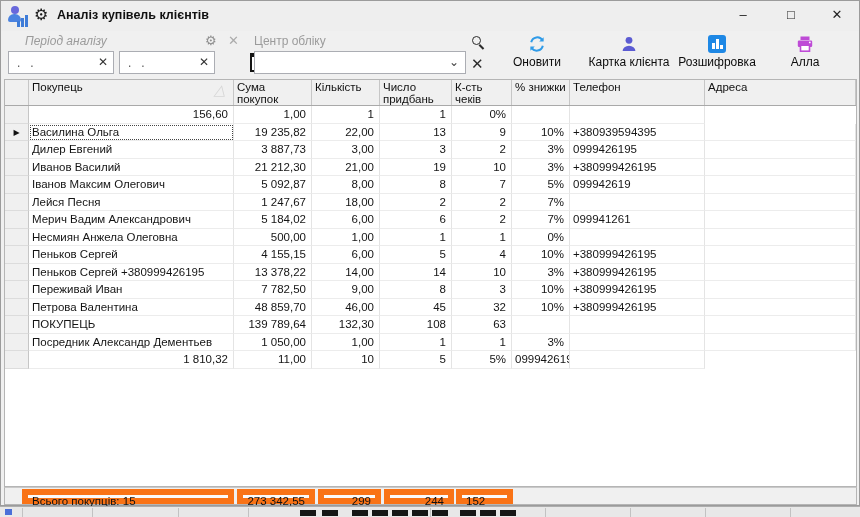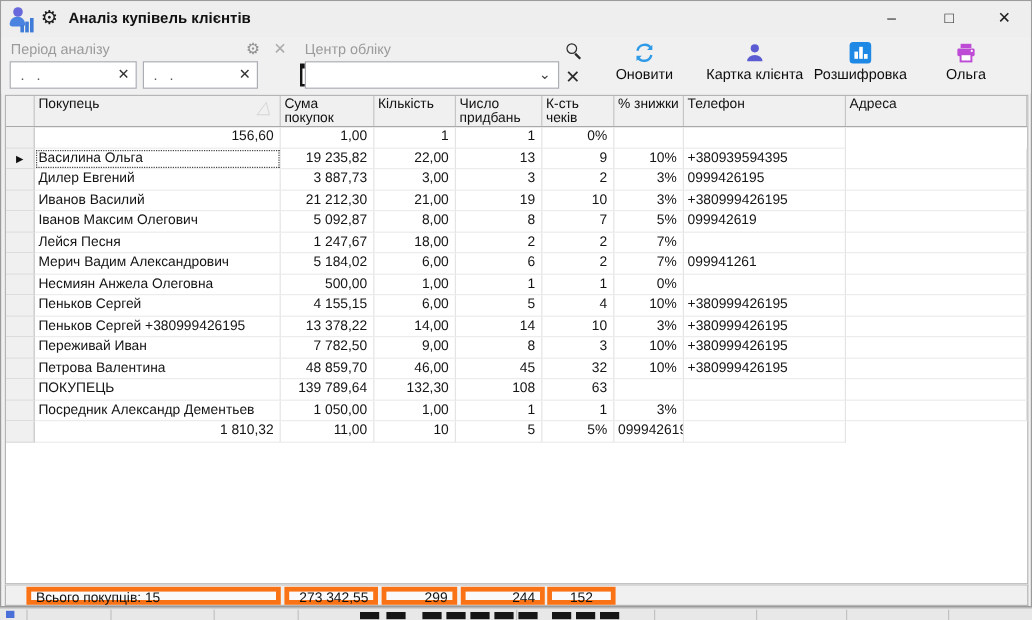--- a/index.html
+++ b/index.html
@@ -19,21 +19,21 @@
   .app-icon .b3 { left:17px; height:12px; }
   .title-gear { position:absolute; left:33px; top:4px; font-size:16px; color:#1c1c1c; }
   .title-text { position:absolute; left:56px; top:7px; font-size:12.5px; font-weight:bold; color:#101010; }
   .winbtn { position:absolute; top:2px; width:32px; height:24px; text-align:center;
             line-height:24px; font-size:13px; color:#222; }
   .btn-min { left:726px; } .btn-max { left:774px; } .btn-close { left:820px; }
 
   
   .panel { position:absolute; left:0; top:30px; width:100%; height:47px; background:#f0f0f0; }
   .flabel { position:absolute; top:3px; font-size:12px; color:#9b9b9b; }
-  .lbl-period { left:8px; } .lbl-center { left:253px; }
+  .lbl-period { left:24px;font-style:italic; } .lbl-center { left:253px; }
   .mini-ico { position:absolute; top:2px; font-size:13px; color:#8f8f8f; }
   .period-gear { left:204px; } .period-clear { left:227px; color:#ababab; }
   .field { position:absolute; top:20px; height:23px; background:#fff; border:1px solid #abadb3;
            font-size:12px; color:#444; }
   .date1 { left:7px;  width:106px; }
   .date2 { left:118px; width:96px; }
   .field .dots { position:absolute; left:8px; top:4px; white-space:pre; color:#555; }
   .field .fclear { position:absolute; right:5px; top:3px; color:#333; font-size:12px; }
   .cal-btn { position:absolute; left:221px; top:22px; width:17px; height:19px; background:#fff;
              border:2px solid #141414; border-top-width:4px; text-align:center;
@@ -71,27 +71,27 @@
                 border-right:1px solid #e4e4e4; border-bottom:1px solid #ececec;
                 overflow:hidden; white-space:nowrap; }
   .trow .c-ind { background:#f0f0f0; border-right:1px solid #c6c6c6; border-bottom:1px solid #dcdcdc;
                  text-align:center; font-size:8px; line-height:17px; color:#111; }
   .num { text-align:right; padding-right:5px !important; }
   .trow.selected .c-name { outline:1px dotted #444; outline-offset:-2px; }
 
   
   .footer { position:absolute; left:3px; top:486px; width:853px; height:18px;
             background:#f0f0f0; border:1px solid #b5b5b5; border-top:1px solid #c9c9c9; }
-  .fcell { position:absolute; top:1px; height:15px; background:#fafafa; border:4px solid #f97316;
+  .fcell { position:absolute; top:1px; height:15px; background:#fafafa; border:6px solid #f97316;
            font-size:11.5px; line-height:13px; color:#111; padding:0 4px; }
   .f-label { left:17px;  width:212px; text-align:left; }
   .f-sum   { left:232px; width:78px; text-align:right; }
   .f-qty   { left:313px; width:63px; text-align:right; }
   .f-pur   { left:379px; width:70px; text-align:right; }
-  .f-chk   { left:451px; width:57px; text-align:center; }
+  .f-chk   { left:451px; width:57px; text-align:left; }
 
   
   .strip { position:absolute; left:0; top:506px; width:860px; height:11px; background:#e8e8e8;
            border-top:1px solid #adadad; }
   .strip .tick { position:absolute; top:1px; width:1px; height:9px; background:#c2c2c2; }
   .strip .dash { position:absolute; top:3px; height:6px; width:16px; background:#161616; }
   .strip .bluebit { position:absolute; left:5px; top:2px; width:7px; height:6px; background:#4a6fd8; }
 </style>
 </head>
 <body>
@@ -163,21 +163,21 @@
         </span>
       <span>Розшифровка</span>
     </div>
     <div class="tool-btn tb-print">
       <svg class="tool-ico" viewBox="0 0 18 18">
         <rect x="4.5" y="1.5" width="9" height="3.5" fill="#be4bd6"></rect>
         <rect x="1.8" y="5.5" width="14.4" height="6.4" rx="1.2" fill="#be4bd6"></rect>
         <rect x="4.5" y="10.2" width="9" height="6" fill="#fff" stroke="#be4bd6" stroke-width="1.6"></rect>
         <circle cx="13.8" cy="7.4" r="0.9" fill="#fff"></circle>
       </svg>
-      <span>Ольга</span>
+      <span>Алла</span>
     </div>
   </div>
 
   <div class="grid">
     <div class="grow ghead">
       <div class="hcell hind"></div>
       <div class="hcell">
         <span>Покупець</span>
         <span class="sort-ph">△</span>
       </div>

